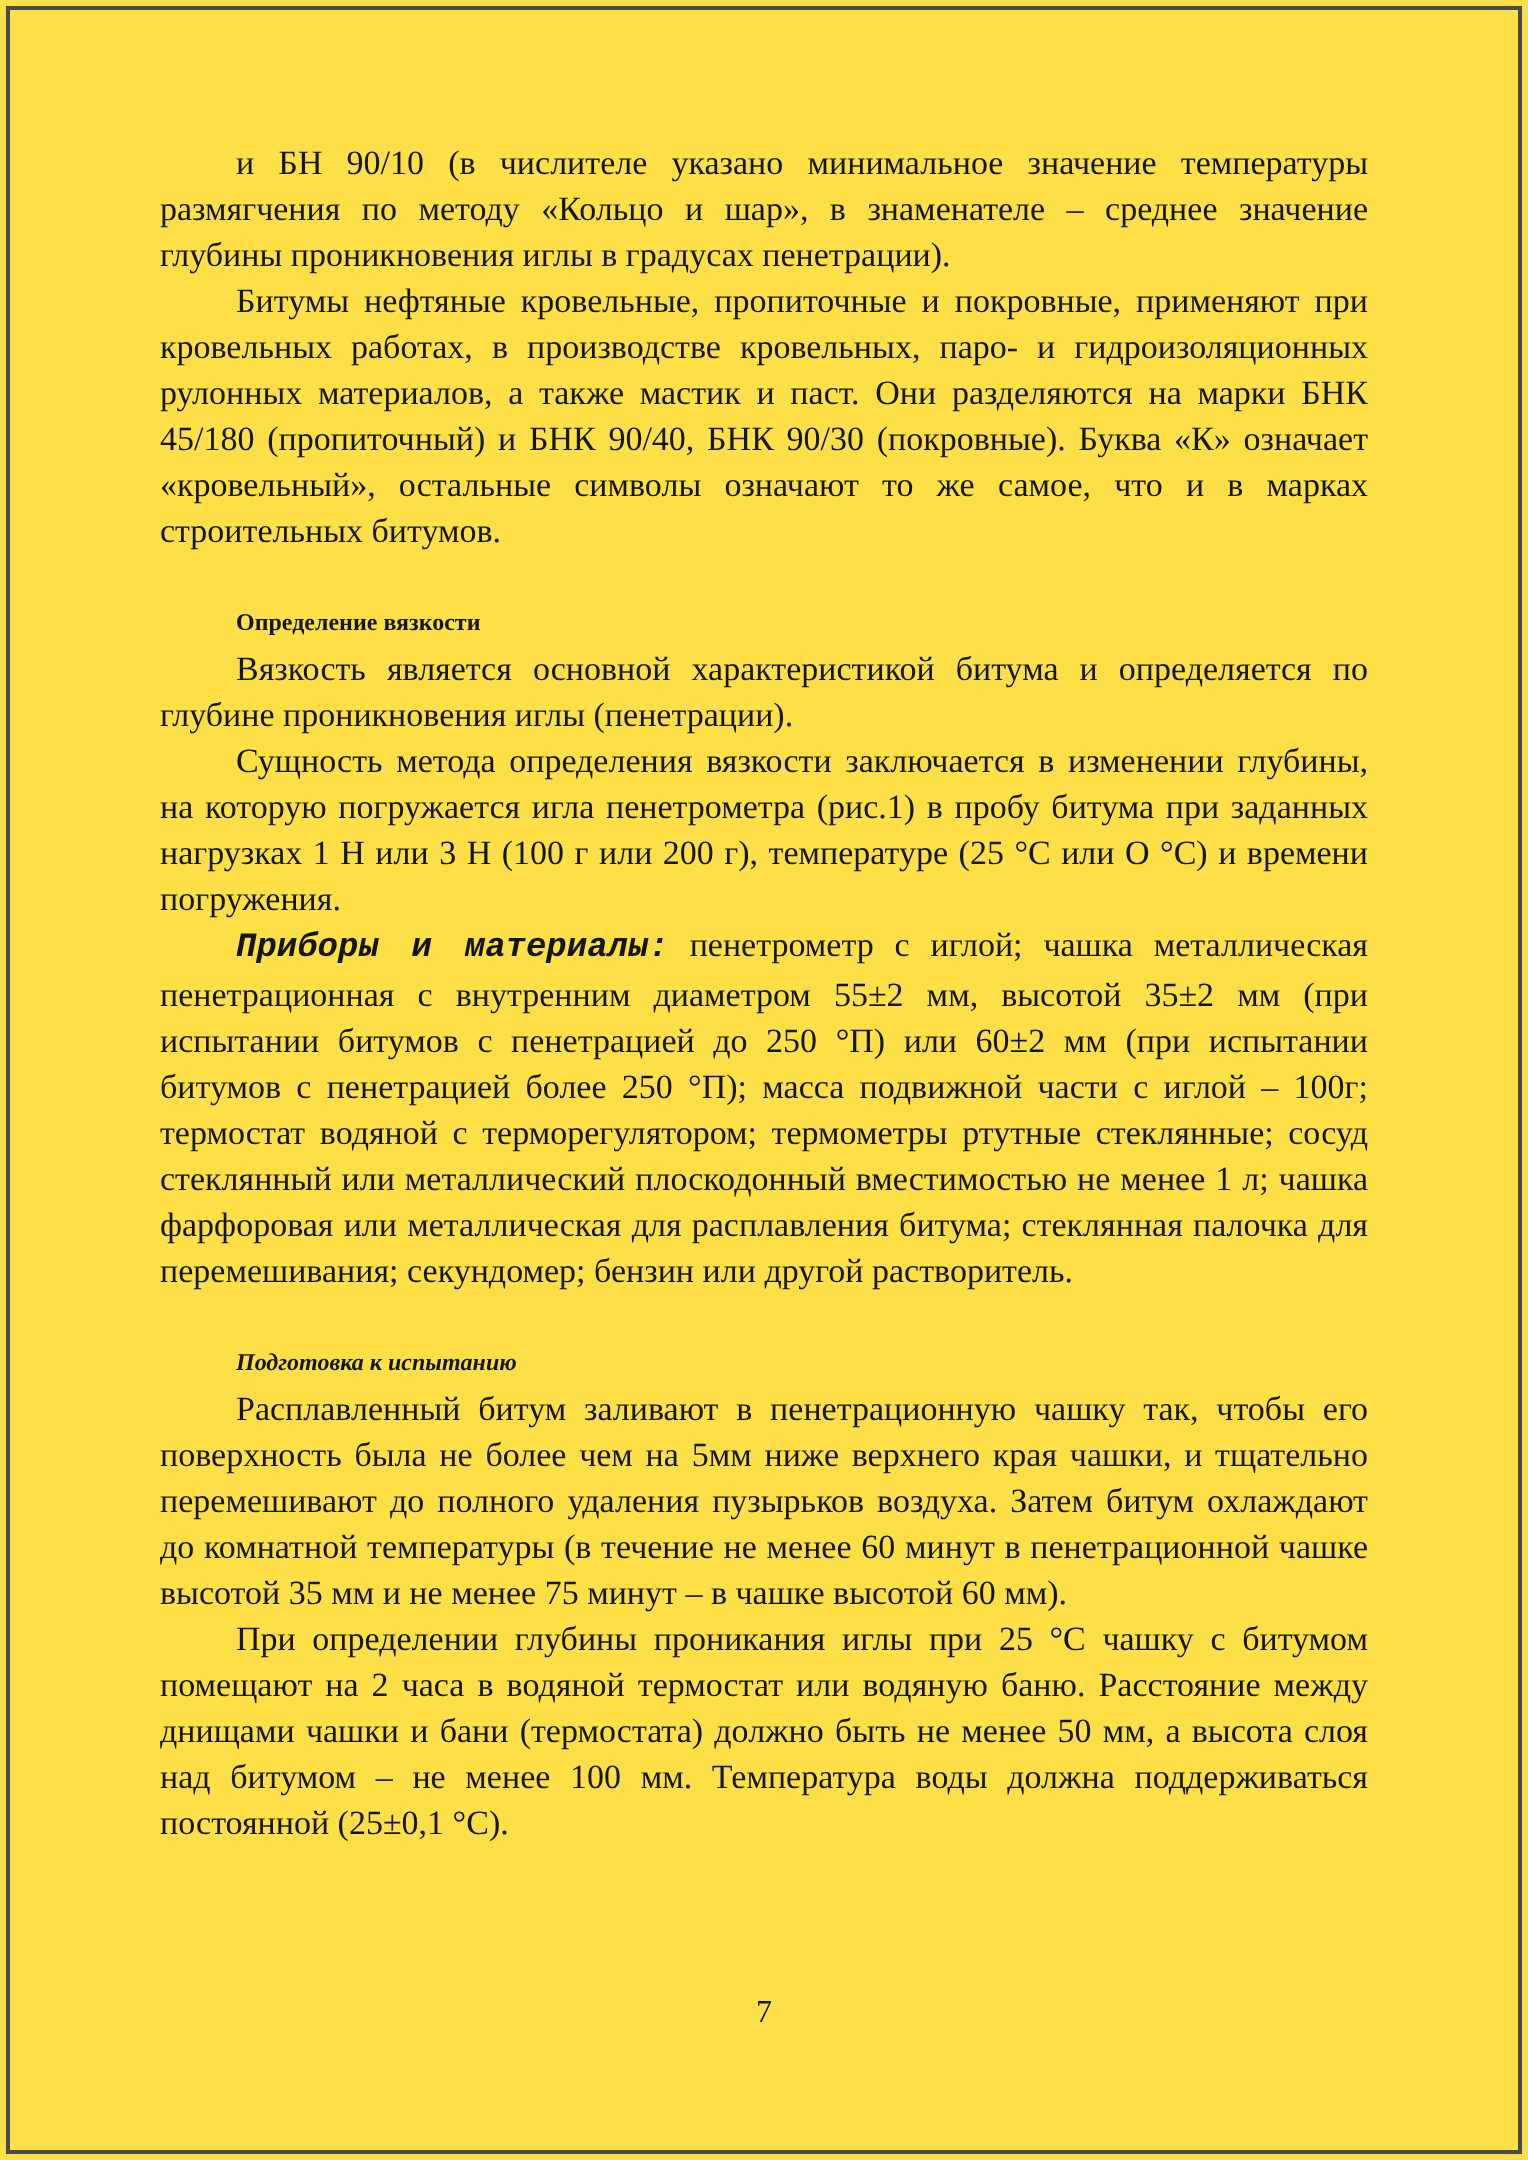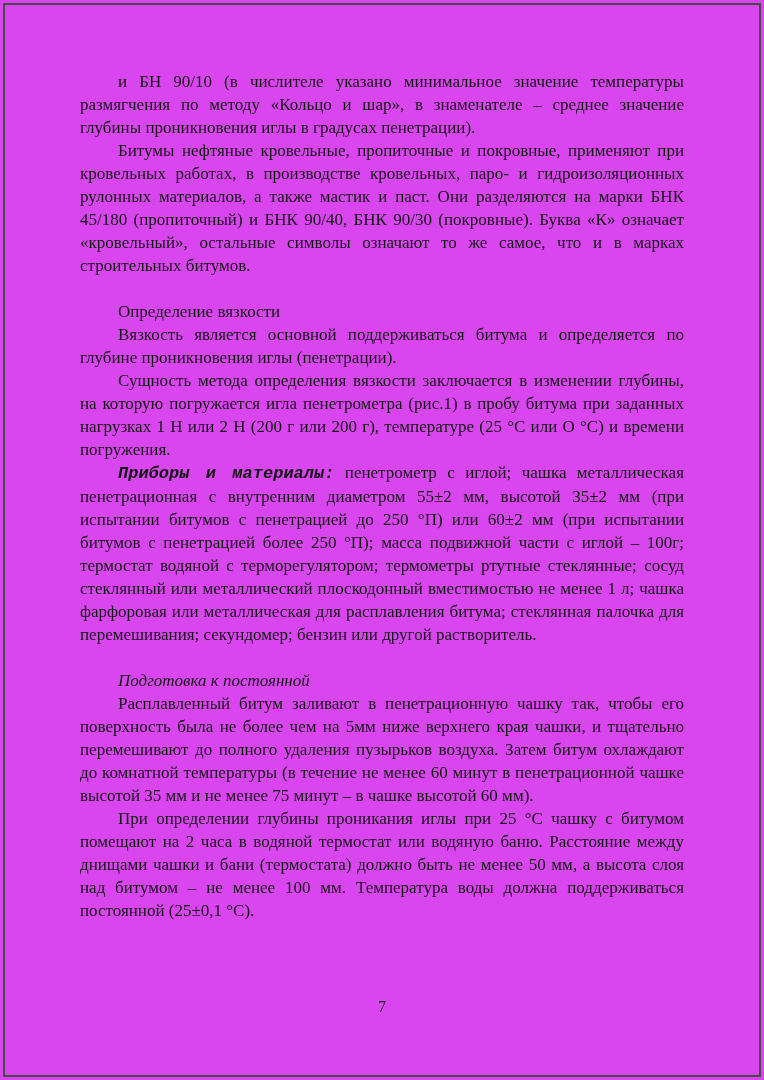--- a/index.html
+++ b/index.html
@@ -12,21 +12,21 @@
     height: 1080px;
     font-family: "Liberation Serif", "DejaVu Serif", serif;
     color: #151515;
     position: relative;
     overflow: hidden;
   }
   .page {
     position: relative;
     width: 764px;
     height: 1080px;
-    background: #d946ef;
+    background: #fde047;
     box-sizing: border-box;
   }
   .frame {
     position: absolute;
     top: 3px;
     left: 3px;
     right: 3px;
     bottom: 3px;
     border: 2px solid #4a4a4a;
     pointer-events: none;
@@ -44,24 +44,24 @@
     margin: 0;
     padding: 0;
     text-indent: 38px;
   }
   .spacer {
     height: 23px;
   }
   h2.heading {
     margin: 0;
     padding: 0;
-    font-size: 17px;
+    font-size: 12px;
     line-height: 23px;
     text-indent: 38px;
-    font-weight: normal;
+    font-weight: bold;
   }
   h2.heading.italic {
     font-style: italic;
   }
   .bold-italic {
     font-weight: bold;
     font-style: italic;
     font-family: Liberation Mono, monospace;
   }
   .page-number {
@@ -83,29 +83,29 @@
   <div class="content">
     <p>и БН 90/10 (в числителе указано минимальное значение температуры размягчения по методу «Кольцо и шар», в знаменателе – среднее значение глубины проникновения иглы в градусах пенетрации).</p>
 
     <p>Битумы нефтяные кровельные, пропиточные и покровные, применяют при кровельных работах, в производстве кровельных, паро- и гидроизоляционных рулонных материалов, а также мастик и паст. Они разделяются на марки БНК 45/180 (пропиточный) и БНК 90/40, БНК 90/30 (покровные). Буква «К» означает «кровельный», остальные символы означают то же самое, что и в марках строительных битумов.</p>
 
 
     <div class="spacer"></div>
 
     <h2 class="heading">Определение вязкости</h2>
 
-    <p>Вязкость является основной поддерживаться битума и определяется по глубине проникновения иглы (пенетрации).</p>
+    <p>Вязкость является основной характеристикой битума и определяется по глубине проникновения иглы (пенетрации).</p>
 
-    <p>Сущность метода определения вязкости заключается в изменении глубины, на которую погружается игла пенетрометра (рис.1) в пробу битума при заданных нагрузках 1 Н или 2 Н (200 г или 200 г), температуре (25 °С или О °С) и времени погружения.</p>
+    <p>Сущность метода определения вязкости заключается в изменении глубины, на которую погружается игла пенетрометра (рис.1) в пробу битума при заданных нагрузках 1 Н или 3 Н (100 г или 200 г), температуре (25 °С или О °С) и времени погружения.</p>
 
     <p><span class="bold-italic">Приборы и материалы:</span><span> пенетрометр с иглой; чашка металлическая пенетрационная с внутренним диаметром 55±2 мм, высотой 35±2 мм (при испытании битумов с пенетрацией до 250 °П) или 60±2 мм (при испытании битумов с пенетрацией более 250 °П); масса подвижной части с иглой – 100г; термостат водяной с терморегулятором; термометры ртутные стеклянные; сосуд стеклянный или металлический плоскодонный вместимостью не менее 1 л; чашка фарфоровая или металлическая для расплавления битума; стеклянная палочка для перемешивания; секундомер; бензин или другой растворитель.</span></p>
 
     <div class="spacer"></div>
 
-    <h2 class="heading italic">Подготовка к постоянной</h2>
+    <h2 class="heading italic">Подготовка к испытанию</h2>
 
     <p>Расплавленный битум заливают в пенетрационную чашку так, чтобы его поверхность была не более чем на 5мм ниже верхнего края чашки, и тщательно перемешивают до полного удаления пузырьков воздуха. Затем битум охлаждают до комнатной температуры (в течение не менее 60 минут в пенетрационной чашке высотой 35 мм и не менее 75 минут – в чашке высотой 60 мм).</p>
 
     <p>При определении глубины проникания иглы при 25 °С чашку с битумом помещают на 2 часа в водяной термостат или водяную баню. Расстояние между днищами чашки и бани (термостата) должно быть не менее 50 мм, а высота слоя над битумом – не менее 100 мм. Температура воды должна поддерживаться постоянной (25±0,1 °С).</p>
   </div>
 
   <div class="page-number">7</div>
 </div>
 
 </body></html>

